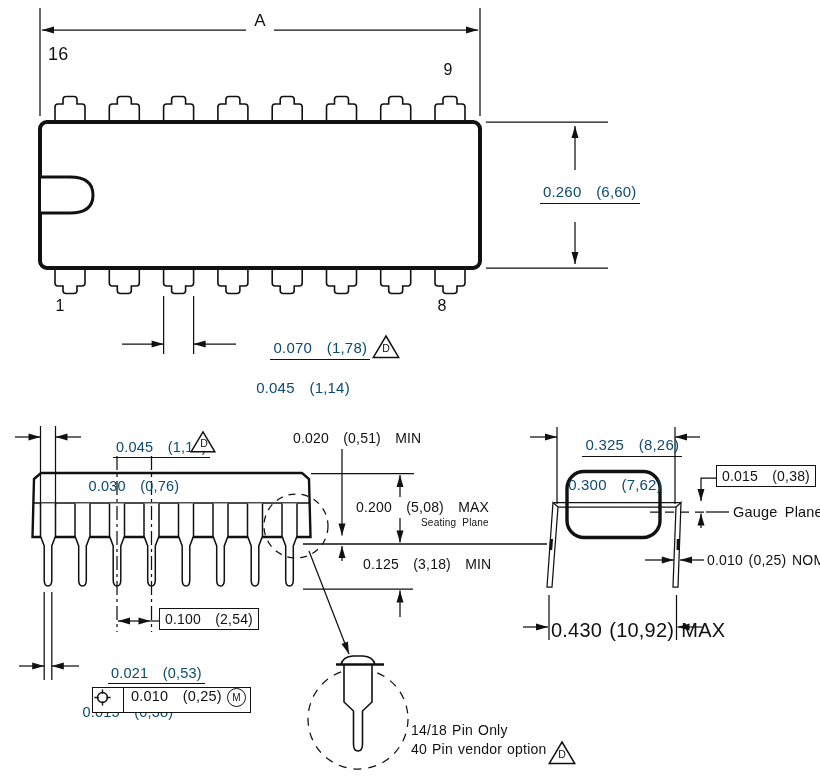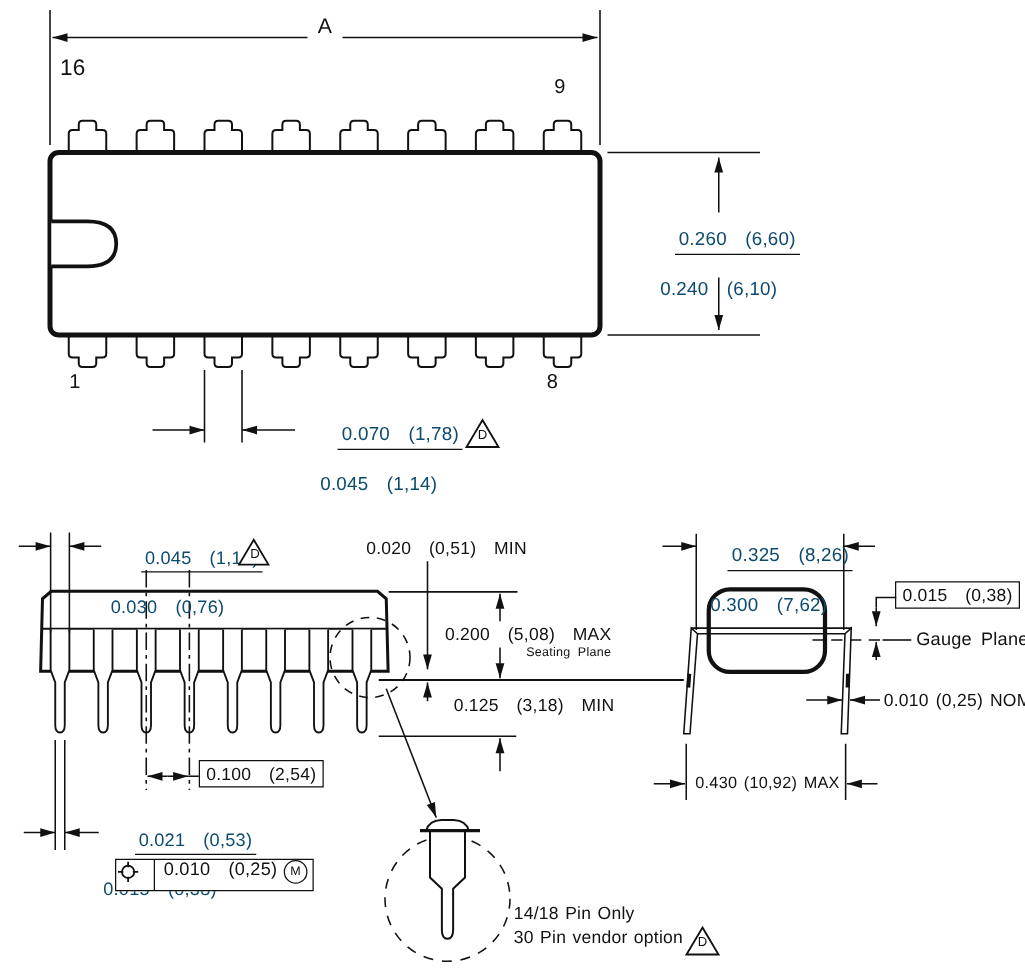--- a/index.html
+++ b/index.html
@@ -169,21 +169,20 @@
   </svg>
 
   <div class="lbl" style="left:246px;top:11px;width:28px;text-align:center;font-size:17px">A</div>
   <div class="lbl" style="left:48px;top:44px;width:30px;text-align:left;font-size:18px">16</div>
   <div class="lbl" style="left:437px;top:60px;width:22px;text-align:center;font-size:16px">9</div>
   <div class="lbl" style="left:48px;top:296px;width:24px;text-align:center;font-size:16px">1</div>
   <div class="lbl" style="left:430px;top:296px;width:24px;text-align:center;font-size:16px">8</div>
 
   <div class="frac" style="left:505px;top:164px;width:140px">
     <span class="top">0.260  (6,60)</span>
-    <span class="bot">0.240  (6,10)</span>
   </div>
 
   <div class="frac" style="left:241px;top:320px;width:124px">
     <span class="top">0.070  (1,78)</span>
     <span class="bot">0.045  (1,14)</span>
   </div>
   <div class="flag" style="left:372px;top:334px">
     <svg viewBox="0 0 28 25" width="28" height="25">
       <polygon points="14,2 26.8,23.6 1.2,23.6" fill="#fff" stroke="#111" stroke-width="1.5"></polygon>
       </svg>
@@ -223,24 +222,24 @@
     <span class="mcirc">M</span>
   </div>
 
   <div class="frac" style="left:553px;top:417px;width:124px">
     <span class="top">0.325  (8,26)</span>
     <span class="bot">0.300  (7,62)</span>
   </div>
   <div class="boxed" style="left:716px;top:465px">0.015  (0,38)</div>
   <div class="lbl" style="left:733px;top:504px;font-size:14.5px">Gauge Plane</div>
   <div class="lbl" style="left:707px;top:552px;font-size:14px;word-spacing:1.5px">0.010 (0,25) NOM</div>
-  <div class="lbl" style="left:551px;top:618px;width:126px;text-align:center;font-size:13px;word-spacing:1.5px">0.430 (10,92) MAX</div>
+  <div class="lbl" style="left:551px;top:618px;width:126px;text-align:center;font-size:20px;word-spacing:1.5px">0.430 (10,92) MAX</div>
 
   <div class="lbl sm" style="left:411px;top:722px;word-spacing:1px">14/18 Pin Only</div>
-  <div class="lbl sm" style="left:411px;top:741px;word-spacing:1px">30 Pin vendor option</div>
+  <div class="lbl sm" style="left:411px;top:741px;word-spacing:1px">40 Pin vendor option</div>
   <div class="flag" style="left:548px;top:740px">
     <svg viewBox="0 0 28 25" width="28" height="25">
       <polygon points="14,2 26.8,23.6 1.2,23.6" fill="#fff" stroke="#111" stroke-width="1.5"></polygon>
       </svg>
     <span class="flag-letter">D</span>
   </div>
 
 </div>
 
 </body></html>

